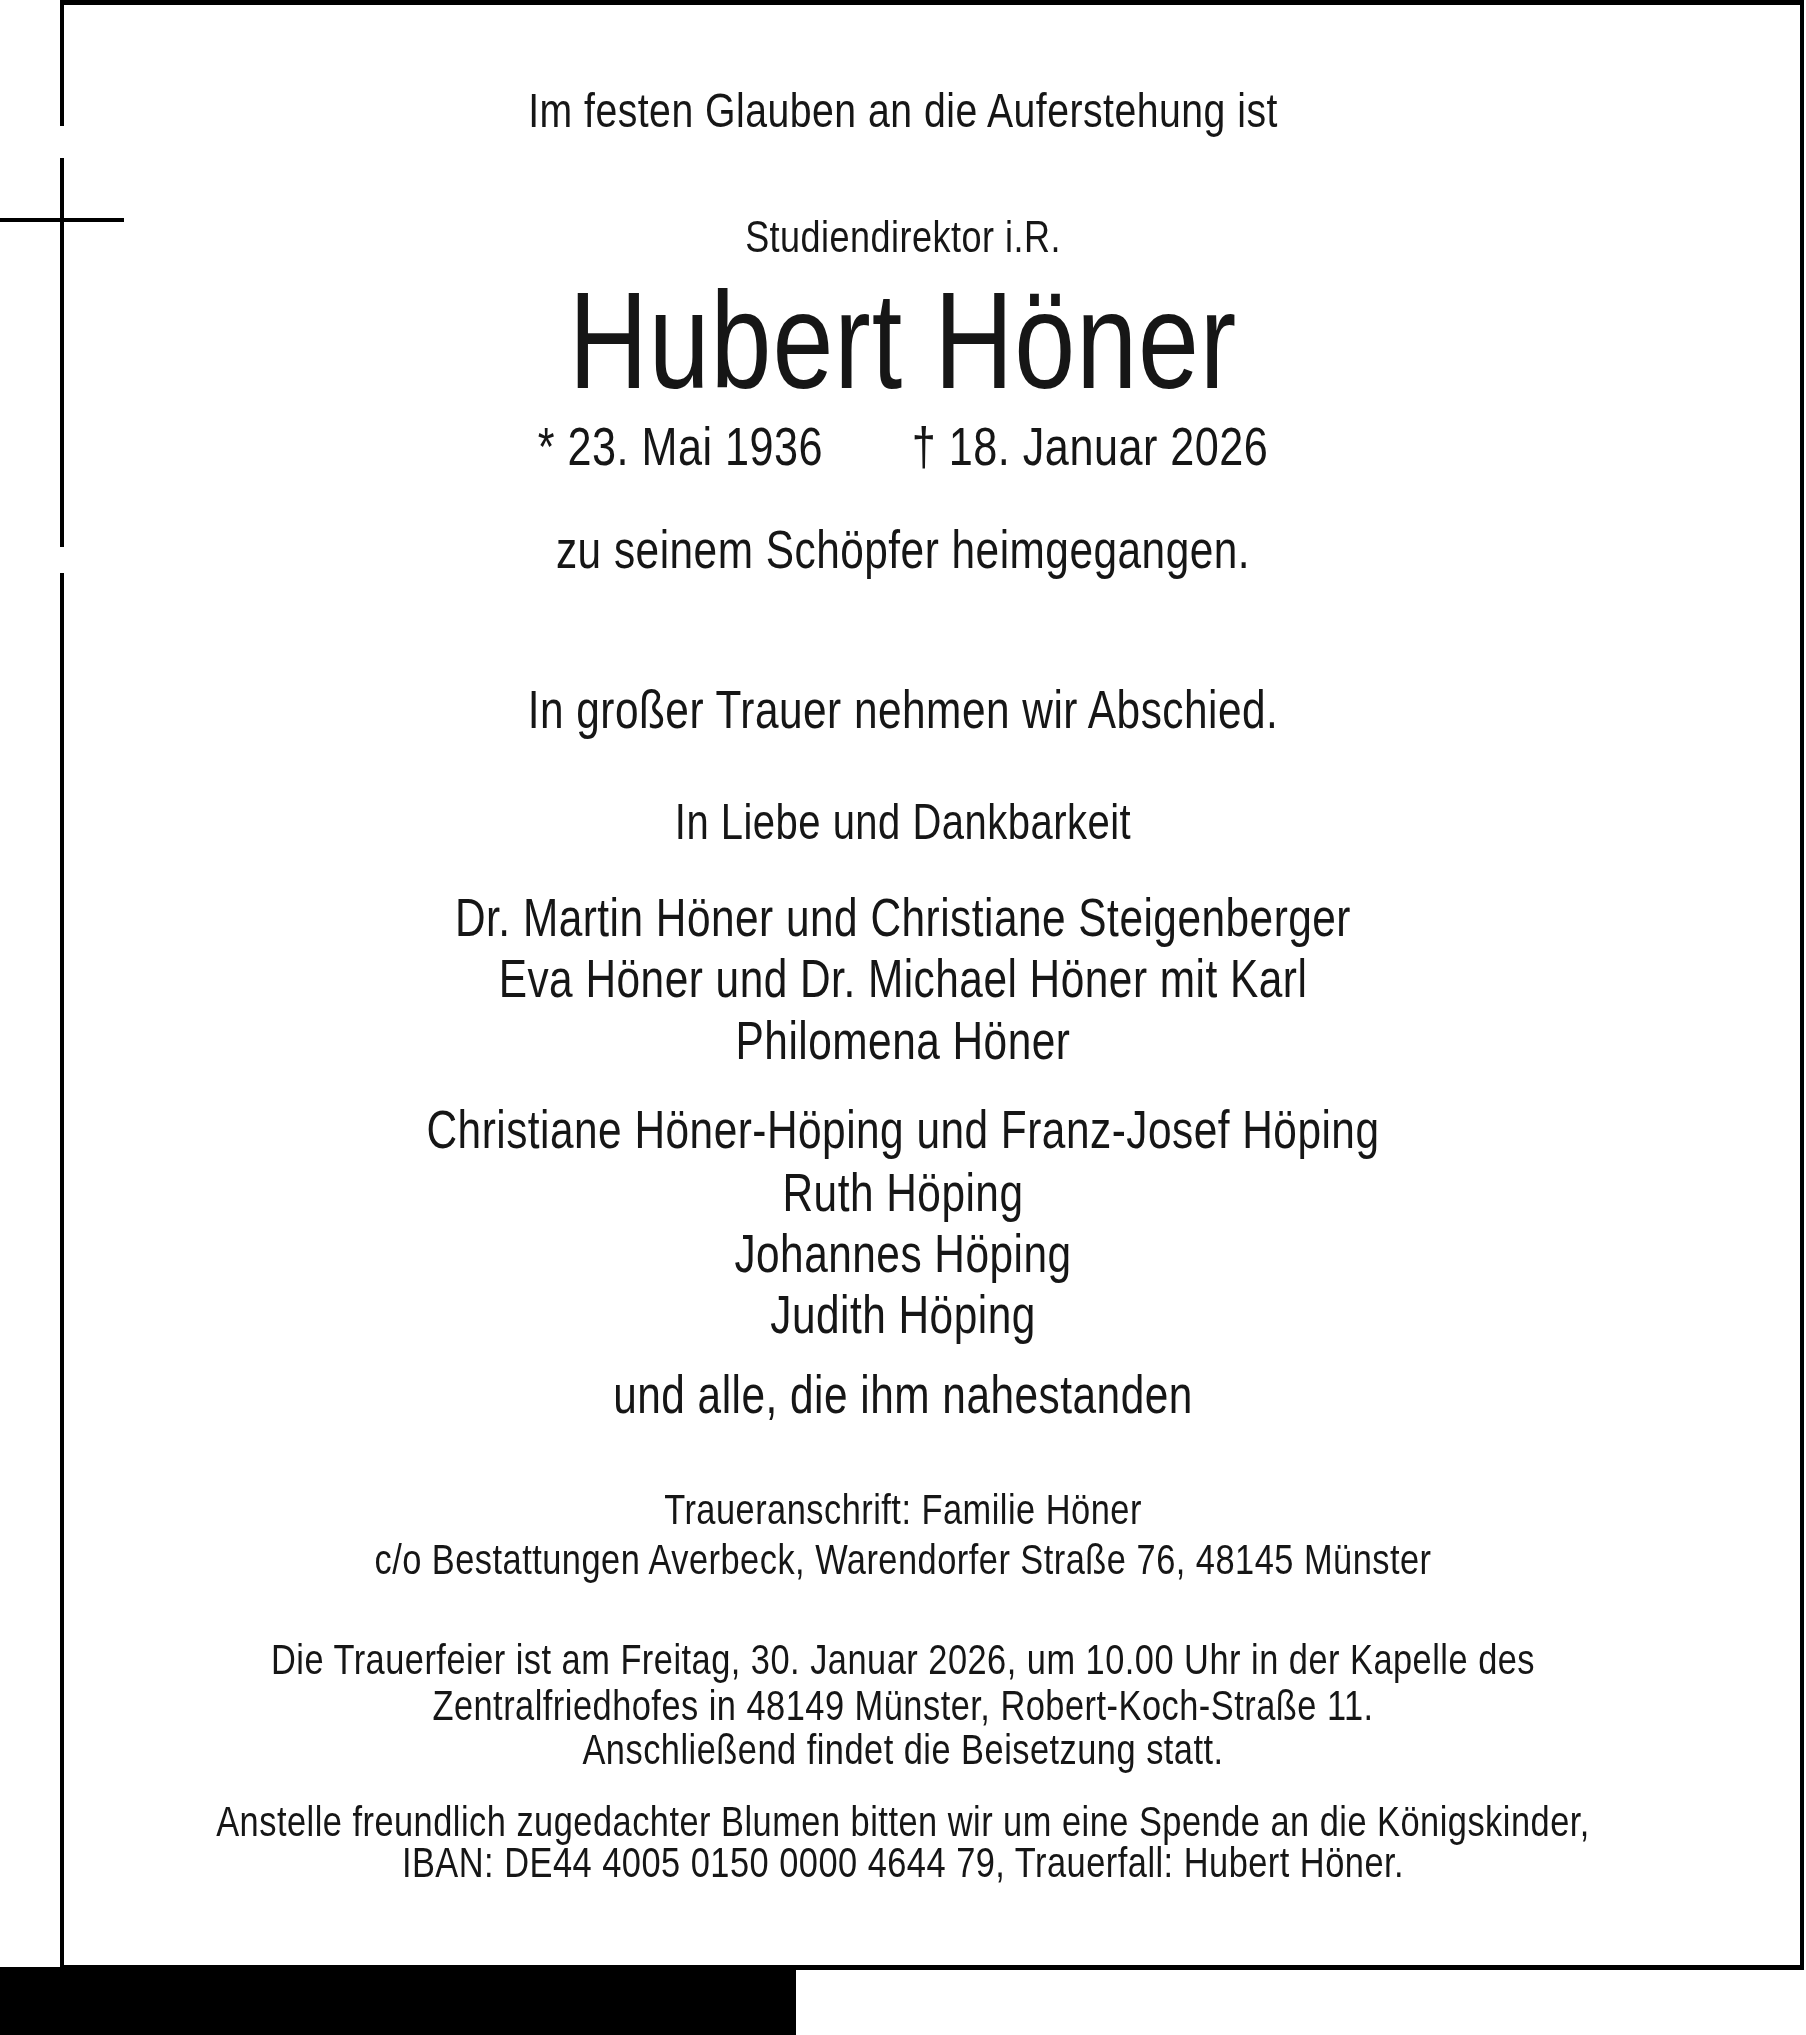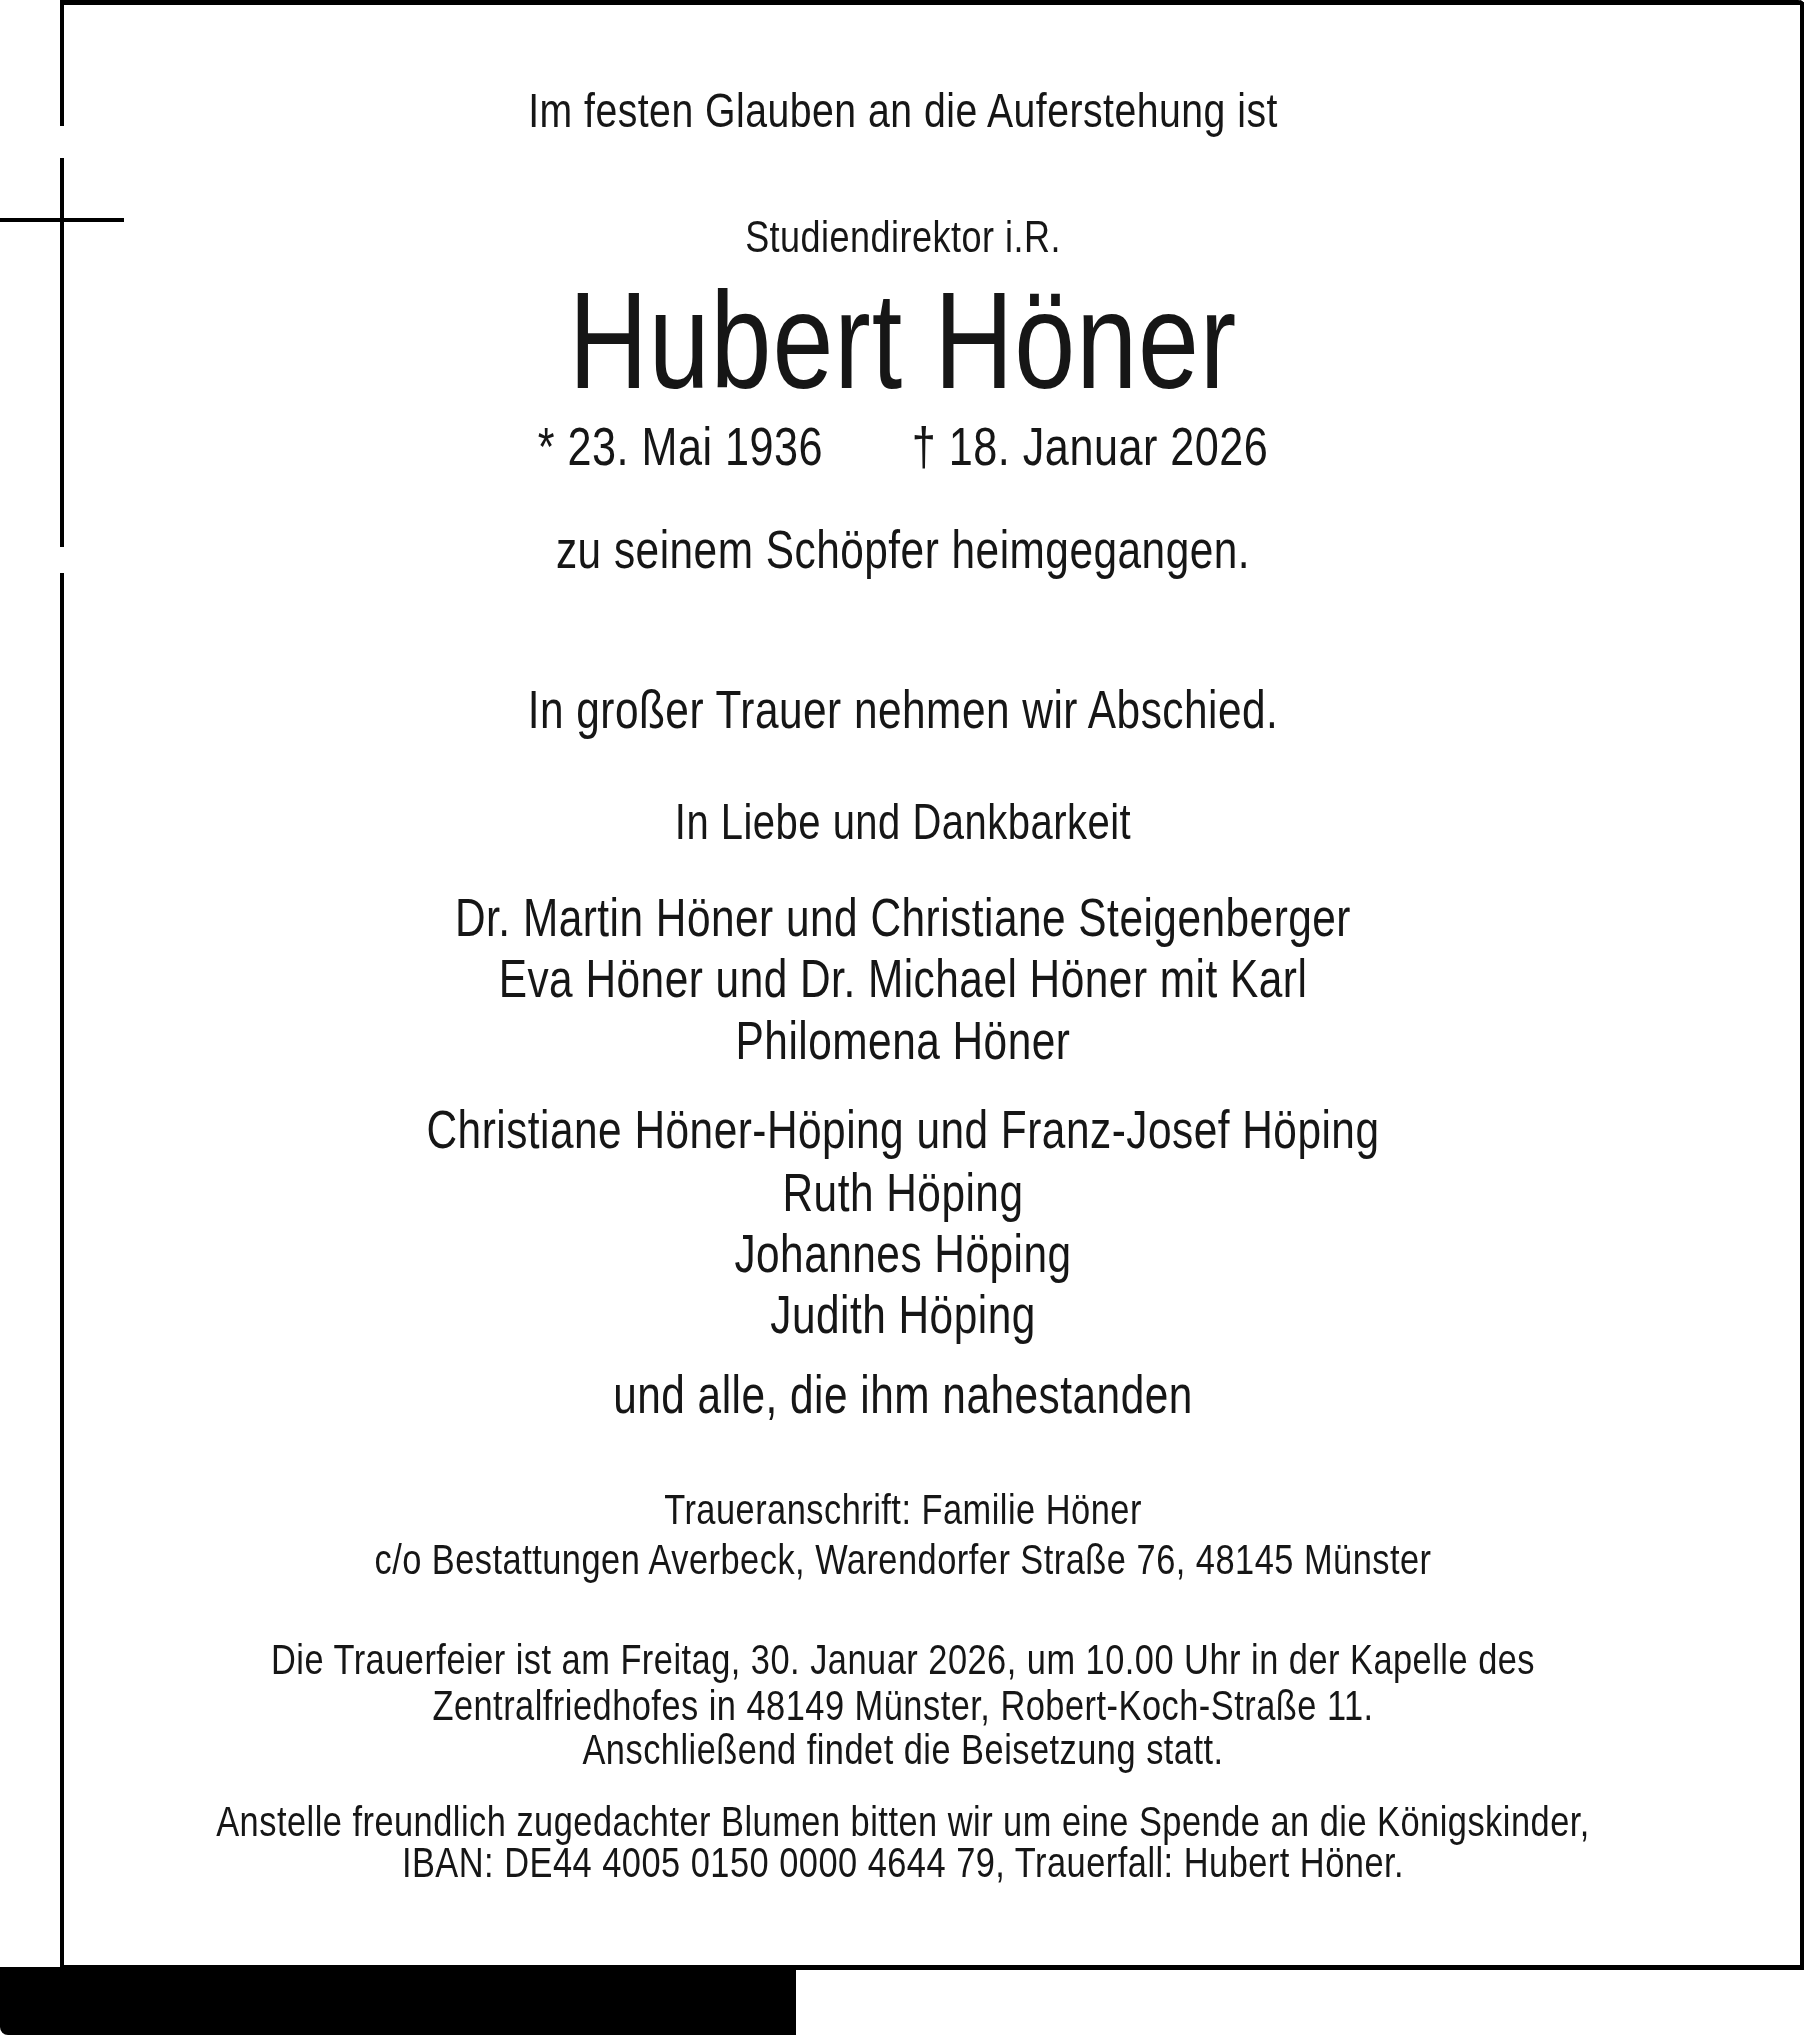--- a/index.html
+++ b/index.html
@@ -8,21 +8,20 @@
     background: #ffffff;
   }
   .page {
     position: relative;
     width: 1806px;
     height: 2035px;
     background: #ffffff;
     overflow: hidden;
     font-family: "Liberation Sans", sans-serif;
     color: #161616;
-    border-radius: 8px;
   }
   
   .bar {
     position: absolute;
     background: #000000;
   }
   .frame-top    { left: 60px; top: 0;      width: 1744px; height: 5px; }
   .frame-right  { left: 1800px; top: 0;     width: 3.9px;    height: 1970px; }
   .frame-bottom { left: 60px; top: 1965px; width: 1744px; height: 5px; }
   .left-seg1    { left: 60px; top: 0;      width: 4.4px;    height: 126px; }

